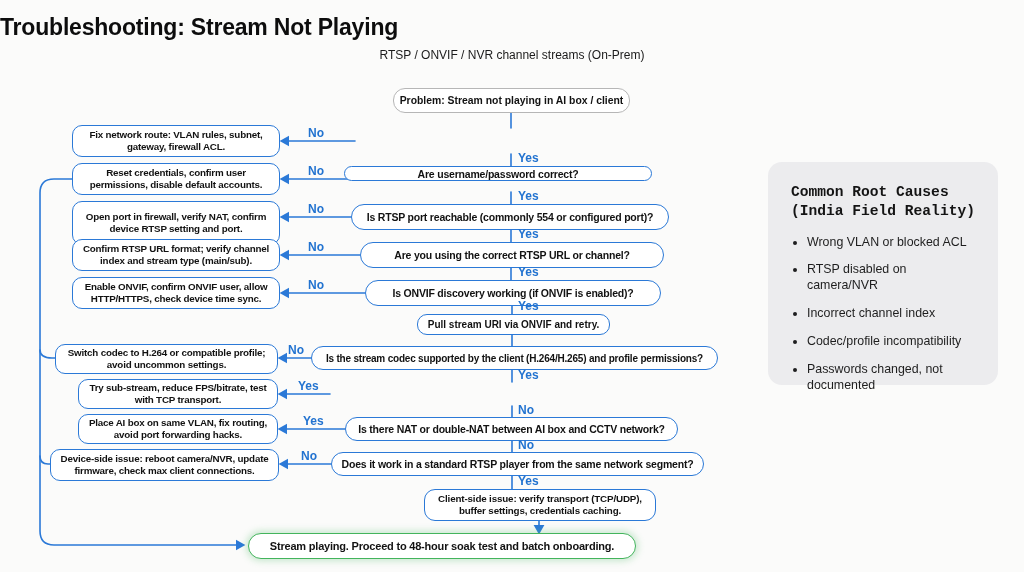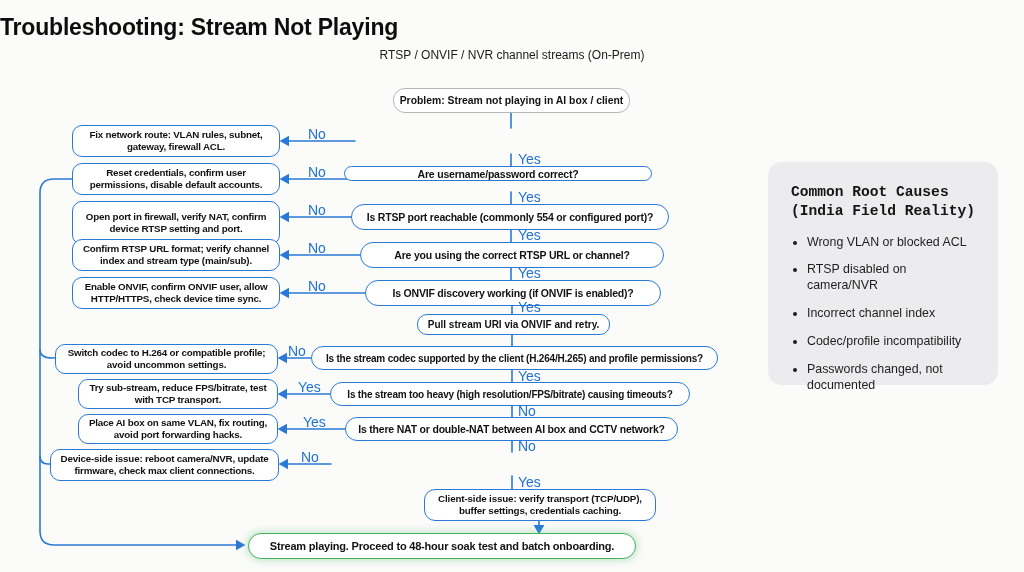--- a/index.html
+++ b/index.html
@@ -18,21 +18,21 @@
     color:#121212;font-weight:700;}
   .problem{border-color:#b6b6b6;border-radius:12px;font-weight:600;font-size:10.4px;white-space:nowrap;}
   .decision{border-radius:14px;font-size:10.5px;letter-spacing:-.2px;white-space:nowrap;padding:0 4px;}
   .decision.xl{font-size:10px;}
   .fix{border-radius:10px;font-size:9.8px;letter-spacing:-.2px;line-height:1.22;padding:1px 5px;}
   .action{border-radius:11px;font-size:9.8px;letter-spacing:-.15px;line-height:1.25;padding:1px 6px;}
   .pull{border-radius:10px;font-size:10px;white-space:nowrap;padding:0 4px;}
   .success{border-color:#43b45c;border-radius:14px;font-size:11px;letter-spacing:-.2px;white-space:nowrap;
     box-shadow:0 0 7px 2px rgba(93,190,115,.33);}
 
-  .edge-label{position:absolute;color:#2273d0;font-size:14px;font-weight:400;line-height:1;text-align:right;}
+  .edge-label{position:absolute;color:#2273d0;font-size:12px;font-weight:700;line-height:1;text-align:right;}
 
   .sidebar{position:absolute;left:768px;top:162px;width:230px;height:223px;background:#ececee;
     border-radius:14px;padding:21px 20px 0 23px;box-sizing:border-box;color:#141414;}
   .sidebar-title{font-size:14.6px;font-weight:700;line-height:1.32;margin:0 0 13px 0;font-family:Liberation Mono, monospace;}
   .sidebar-title span{display:block;}
   .sidebar ul{margin:0;padding:0 0 0 16px;list-style:disc;}
   .sidebar li{font-size:12.4px;line-height:1.28;margin-bottom:12px;color:#1e1e1e;}
 </style>
 </head>
 <body>
@@ -79,22 +79,22 @@
     </g>
   </svg>
 
   <div class="node problem" style="left:393px;top:88px;width:237px;height:25px">Problem: Stream not playing in AI box / client</div>
 
   <div class="node decision" style="left:344px;top:166px;width:308px;height:15px">Are username/password correct?</div>
   <div class="node decision" style="left:351px;top:204px;width:318px;height:26px">Is RTSP port reachable (commonly 554 or configured port)?</div>
   <div class="node decision" style="left:360px;top:242px;width:304px;height:26px">Are you using the correct RTSP URL or channel?</div>
   <div class="node decision" style="left:365px;top:280px;width:296px;height:26px">Is ONVIF discovery working (if ONVIF is enabled)?</div>
   <div class="node decision xl" style="left:311px;top:346px;width:407px;height:24px">Is the stream codec supported by the client (H.264/H.265) and profile permissions?</div>
-  <div class="node decision xl" style="left:330px;top:382px;width:360px;height:24px">Is the stream too heavy (high resolution/FPS/bitrate) causing timeouts?</div>
   <div class="node decision" style="left:345px;top:417px;width:333px;height:24px">Is there NAT or double-NAT between AI box and CCTV network?</div>
+  <div class="node decision" style="left:331px;top:452px;width:373px;height:24px">Does it work in a standard RTSP player from the same network segment?</div>
 
   <div class="node fix" style="left:72px;top:125px;width:208px;height:32px">Fix network route: VLAN rules, subnet, gateway, firewall ACL.</div>
   <div class="node fix" style="left:72px;top:163px;width:208px;height:32px">Reset credentials, confirm user permissions, disable default accounts.</div>
   <div class="node fix" style="left:72px;top:201px;width:208px;height:44px">Open port in firewall, verify NAT, confirm device RTSP setting and port.</div>
   <div class="node fix" style="left:72px;top:239px;width:208px;height:32px">Confirm RTSP URL format; verify channel index and stream type (main/sub).</div>
   <div class="node fix" style="left:72px;top:277px;width:208px;height:32px">Enable ONVIF, confirm ONVIF user, allow HTTP/HTTPS, check device time sync.</div>
   <div class="node fix" style="left:55px;top:344px;width:223px;height:30px">Switch codec to H.264 or compatible profile; avoid uncommon settings.</div>
   <div class="node fix" style="left:78px;top:379px;width:200px;height:30px">Try sub-stream, reduce FPS/bitrate, test with TCP transport.</div>
   <div class="node fix" style="left:78px;top:414px;width:200px;height:30px">Place AI box on same VLAN, fix routing, avoid port forwarding hacks.</div>
   <div class="node fix" style="left:50px;top:449px;width:229px;height:32px">Device-side issue: reboot camera/NVR, update firmware, check max client connections.</div>

